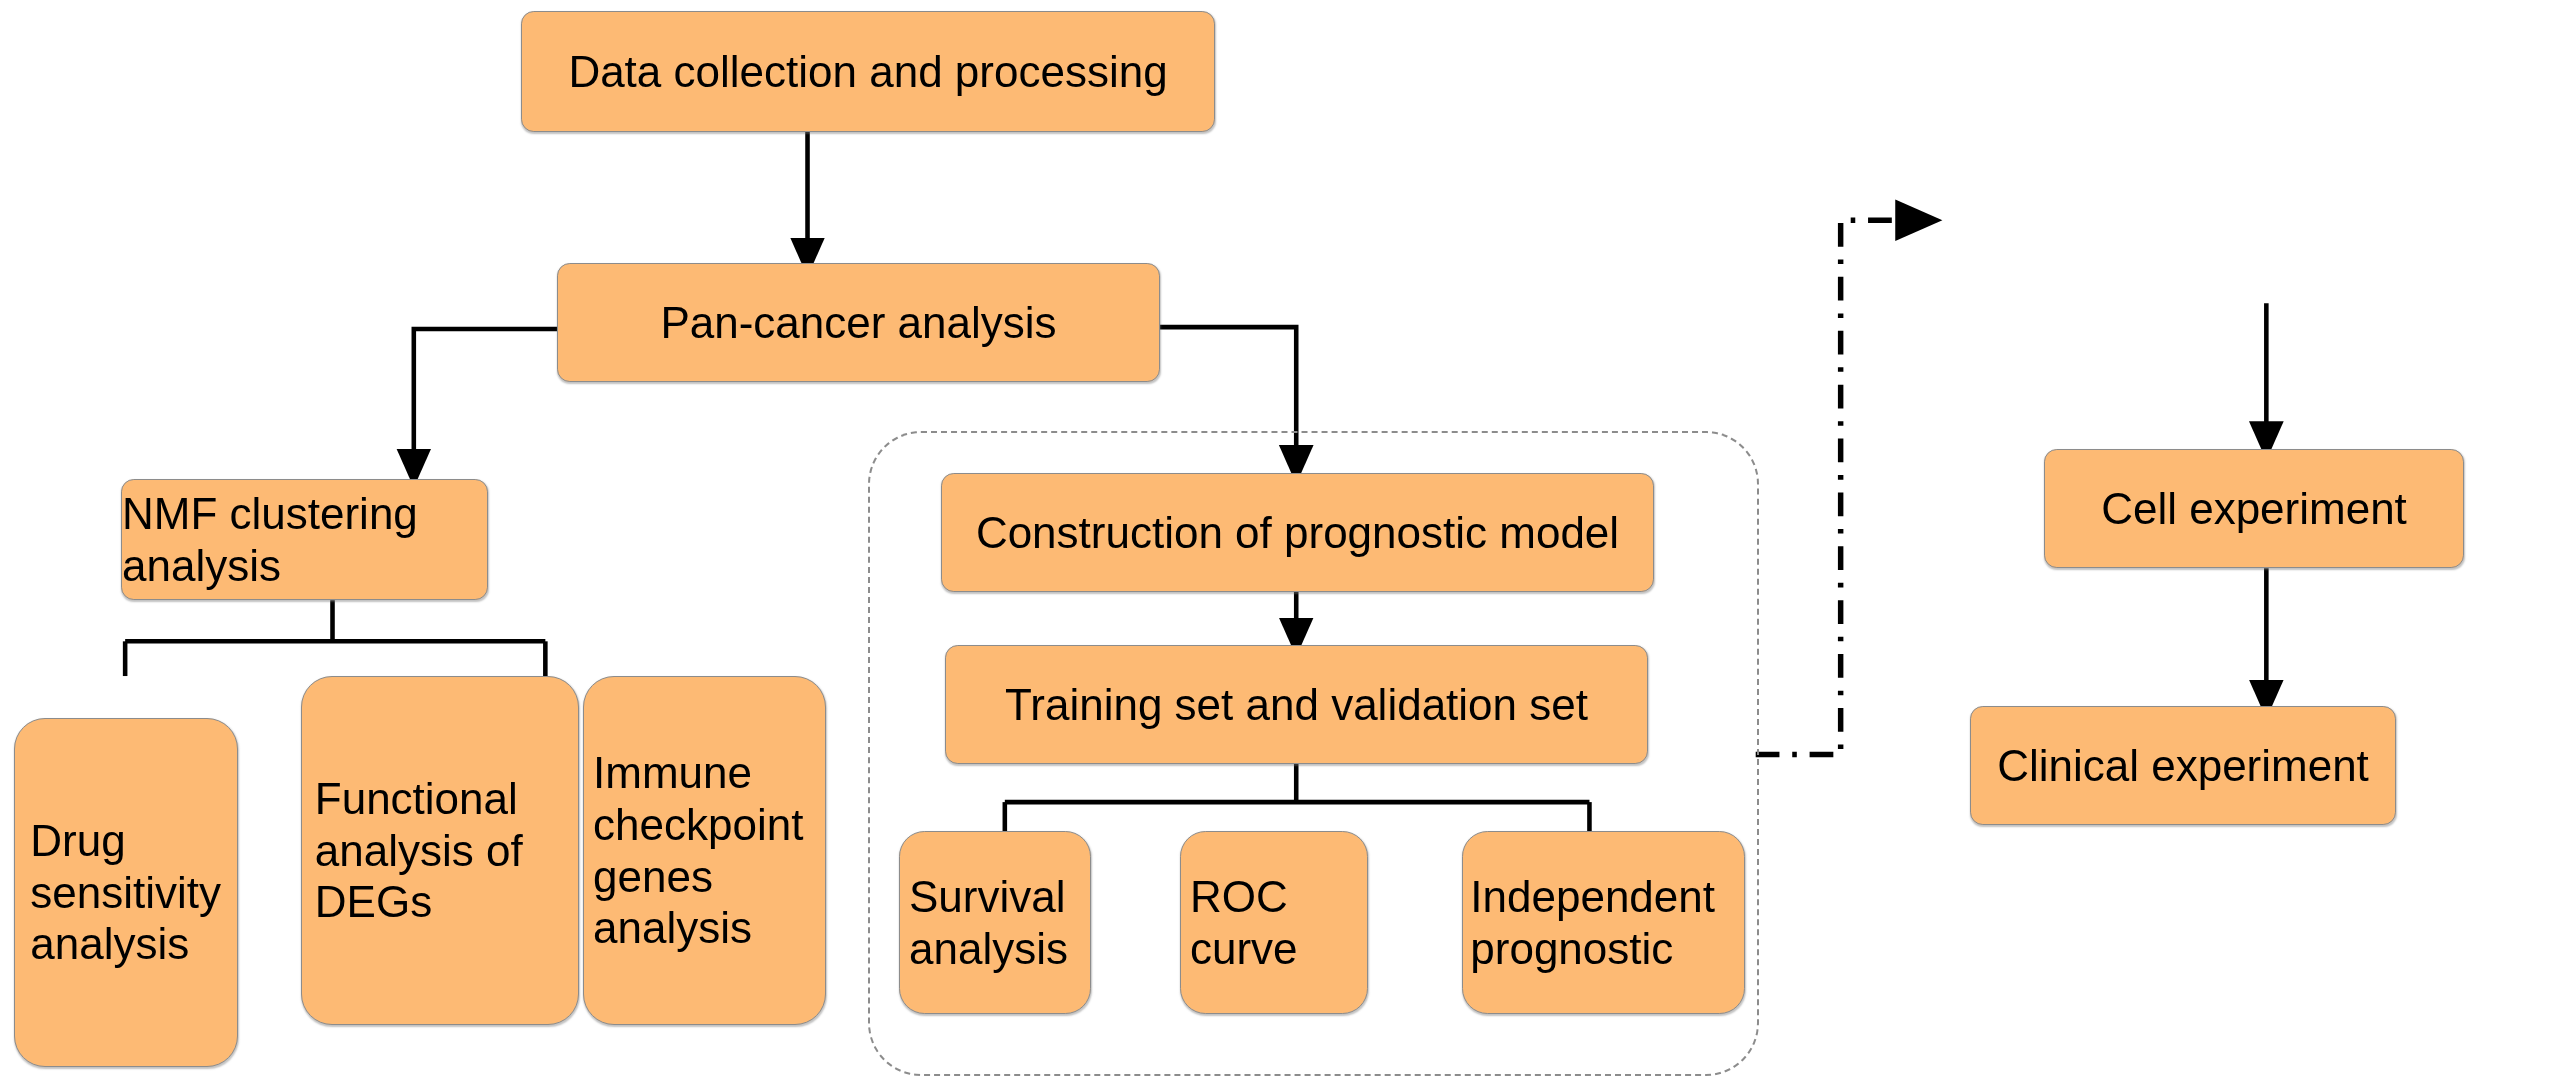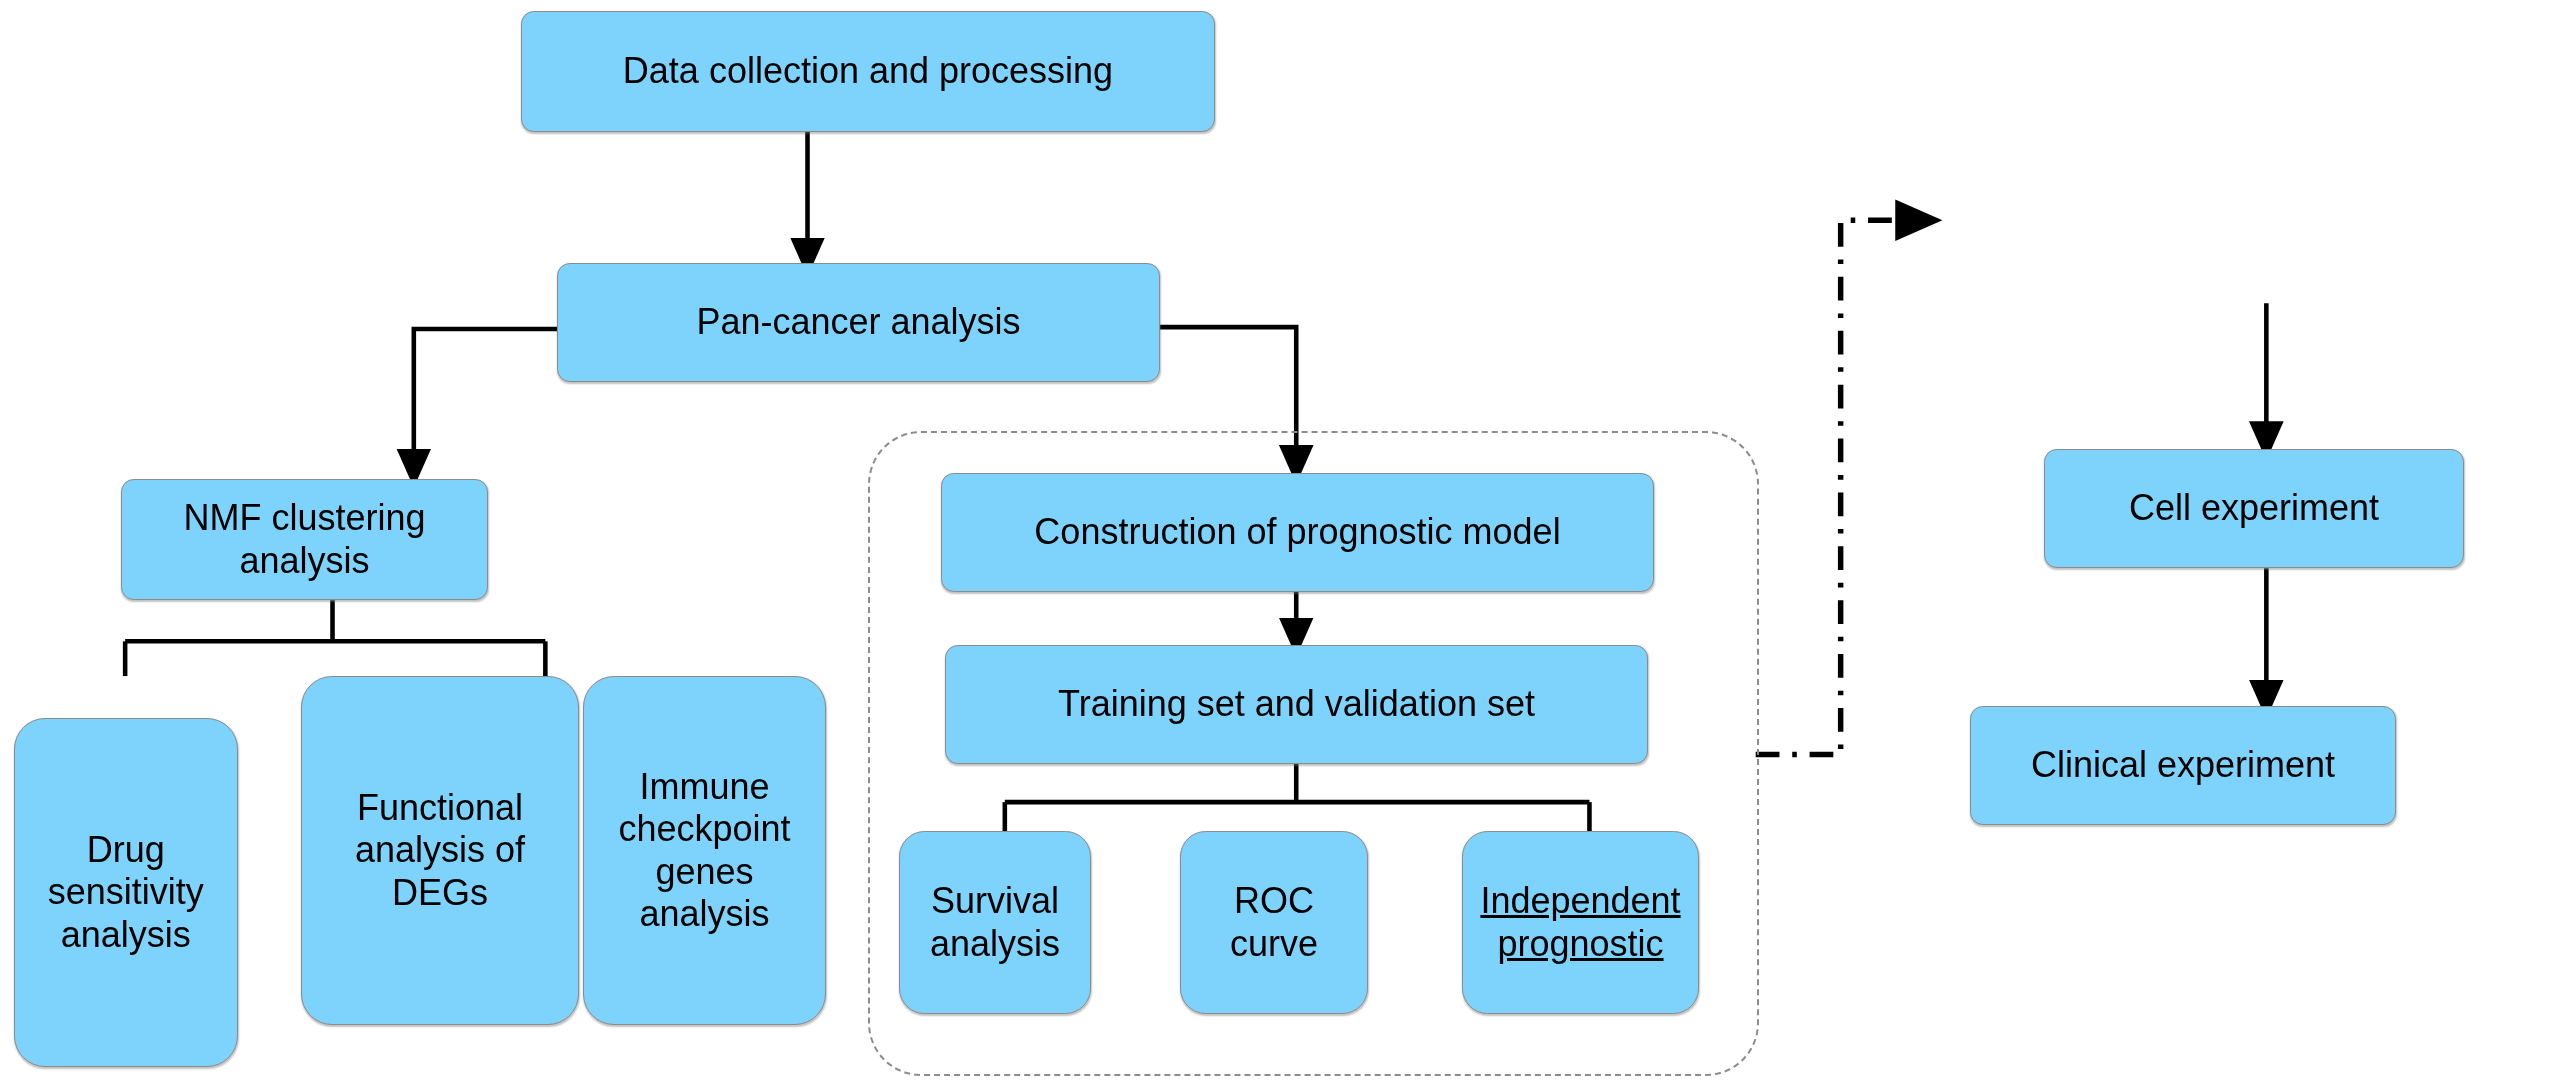--- a/index.html
+++ b/index.html
@@ -18,29 +18,28 @@
   svg.lines {
     position: absolute;
     left: 0; top: 0;
     width: 2576px;
     height: 1089px;
     pointer-events: none;
   }
   .node {
     position: absolute;
     box-sizing: border-box;
-    background: #7dd3fc;
+    background: #fdba74;
     border: 1.8px solid #8c8c8c;
     border-radius: 12.8px;
     display: flex;
     align-items: center;
     justify-content: center;
-    text-align: center;
     color: #000000;
-    font-size: 36px;
+    font-size: 44px;
     line-height: 1.18;
     box-shadow: 0.9px 1.8px 1.8px rgba(120,120,120,0.45);
     z-index: 3;
   }
   .node.tall {
     border-radius: 31px;
   }
   .node.tall-sm {
     border-radius: 25.6px;
   }
@@ -143,21 +142,21 @@
   </div>
 
   <div class="node tall-sm" style="left:899px; top:831px; width:192px; height:183px; padding:0 9px;">
     <span>Survival analysis</span>
   </div>
 
   <div class="node tall-sm" style="left:1180px; top:831px; width:188px; height:183px; padding:0 9px;">
     <span>ROC curve</span>
   </div>
 
-  <div class="node tall-sm" style="left:1462px; top:831px; width:237px; height:183px; padding:0 7.3px;text-decoration:underline;">
+  <div class="node tall-sm" style="left:1462px; top:831px; width:283px; height:183px; padding:0 7.3px;">
     <span>Independent prognostic</span>
   </div>
 
 
   <div class="node" style="left:2044px; top:449px; width:420px; height:119px;">
     <span>Cell experiment</span>
   </div>
 
   <div class="node" style="left:1970px; top:706px; width:426px; height:119px;">
     <span>Clinical experiment</span>

